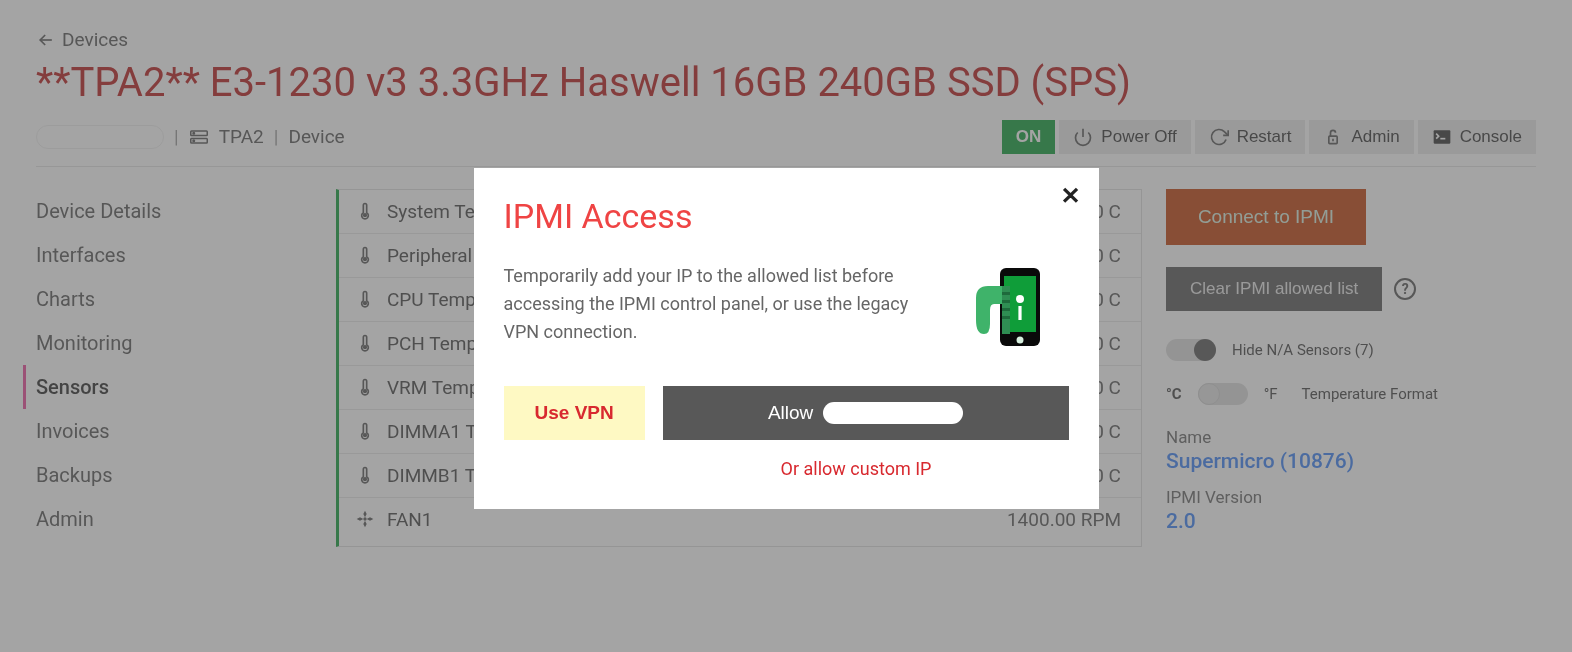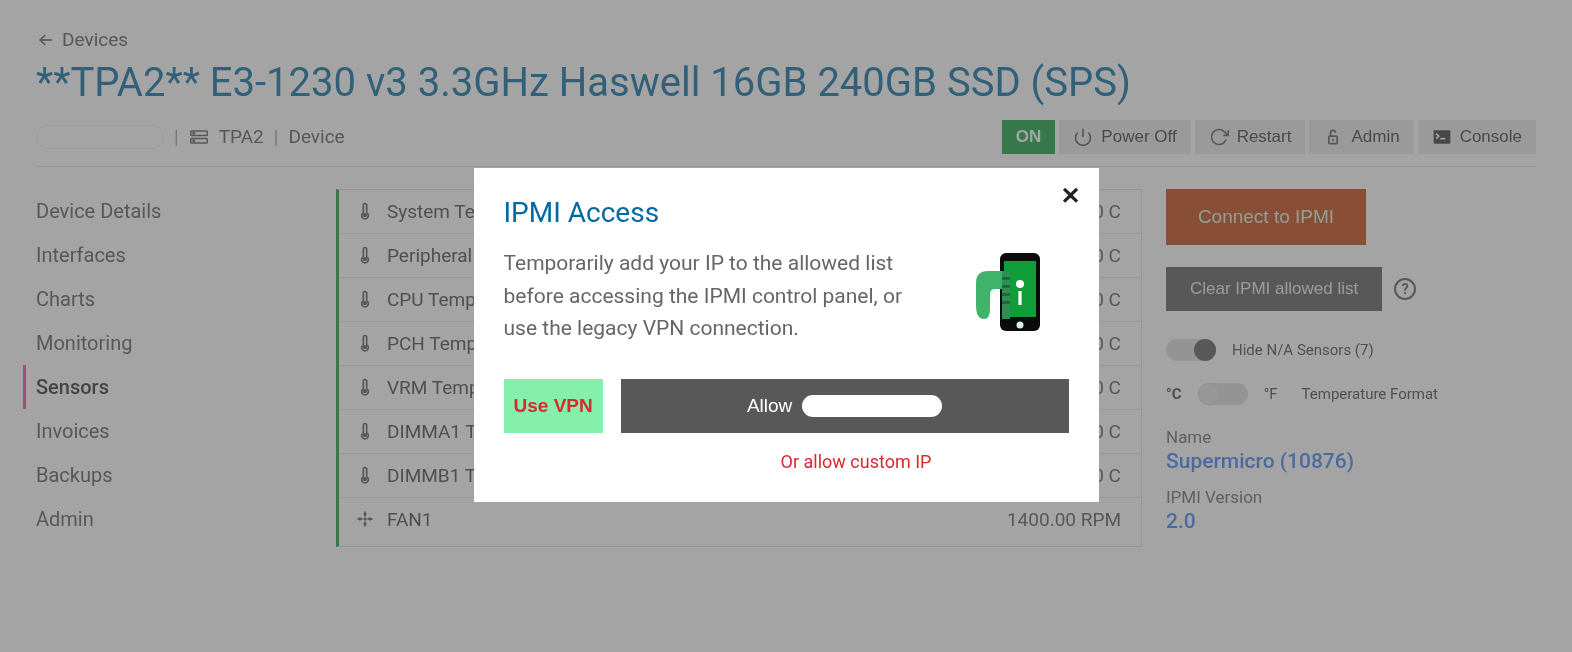--- a/index.html
+++ b/index.html
@@ -3,21 +3,21 @@
 <meta charset="utf-8">
 <style>
   * { box-sizing: border-box; margin: 0; padding: 0; }
   html, body { width: 1572px; height: 652px; font-family: -apple-system, BlinkMacSystemFont, "Segoe UI", Roboto, Helvetica, Arial, sans-serif; background: #fff; color: #444; overflow: hidden; }
   .page { width: 1572px; height: 652px; position: relative; }
   .content { padding: 28px 36px 0 36px; }
 
   .breadcrumb { display: inline-flex; align-items: center; gap: 6px; color: #555; font-size: 19px; cursor: pointer; }
   .breadcrumb svg { width: 16px; height: 16px; }
 
-  .title { font-size: 40px; font-weight: 400; color: #0369a1; margin-top: 6px; line-height: 1.15; }
+  .title { font-size: 40px; font-weight: 400; color: #b91c1c; margin-top: 6px; line-height: 1.15; }
 
   .meta-row { display: flex; align-items: center; justify-content: space-between; margin-top: 14px; padding-bottom: 12px; border-bottom: 1px solid #e2e2e2; }
   .meta-left { display: flex; align-items: center; gap: 10px; color: #555; font-size: 19px; }
   .meta-sep { color: #999; }
   .pill { width: 128px; height: 24px; border-radius: 14px; background: #fff; border:1px solid #eee; }
   .meta-right { display: flex; align-items: center; gap: 4px; }
   .btn { display: inline-flex; align-items: center; gap: 8px; padding: 7px 14px; font-size: 17px; border: none; cursor: pointer; color: #333; background: #e9e9e9; }
   .btn.on { background: #0f9d39; color: #fff; font-weight: 600; }
   .btn svg { width: 16px; height: 16px; }
 
@@ -45,28 +45,28 @@
   .toggle.left .knob { left: 0; background: #e2e2e2; border:1px solid #d0d0d0; }
   .bold { font-weight: 700; }
 
   .kv-label { font-size: 17px; color: #666; }
   .kv-value { font-size: 21px; color: #3b82f6; font-weight: 500; margin: 2px 0 14px 0; }
 
   
   .overlay { position: absolute; inset: 0; background: rgba(90,90,90,0.55); display: flex; align-items: flex-start; justify-content: center; }
   .modal { width: 625px; background: #fff; margin-top: 168px; position: relative; padding: 28px 30px 30px 30px; }
   .modal-close { position: absolute; right: 18px; top: 14px; font-size: 24px; font-weight: 700; color: #222; cursor: pointer; background:none; border:none; }
-  .modal-title { font-size: 28px; color: #0369a1; font-weight: 400; margin-bottom: 18px; }
+  .modal-title { font-size: 34px; color: #ef4444; font-weight: 400; margin-bottom: 26px; }
   .modal-body { display: flex; gap: 20px; align-items: flex-start; margin-bottom: 34px; }
-  .modal-text { font-size: 21px; color: #666; line-height: 1.55; max-width: 430px; }
+  .modal-text { font-size: 18px; color: #666; line-height: 1.55; max-width: 430px; }
 
   .ipmi-illus { width: 90px; height: 90px; flex-shrink:0; }
 
   .modal-actions { display: flex; gap: 18px; align-items: stretch; margin-bottom: 18px; }
-  .vpn-btn { background: #86efac; color: #d8292f; padding: 16px 10px; font-size: 19px; font-weight: 600; border: none; cursor: pointer; }
+  .vpn-btn { background: #fef9c3; color: #d8292f; padding: 16px 31px; font-size: 19px; font-weight: 600; border: none; cursor: pointer; }
   .allow-btn { flex: 1; background: #585858; color: #fff; font-size: 19px; border: none; display: flex; align-items: center; justify-content: center; gap: 10px; cursor: pointer; padding: 16px 18px; }
   .allow-pill { width: 140px; height: 22px; border-radius: 12px; background: #fff; }
 
   .custom-ip { text-align: center; color: #d8292f; font-size: 18px; cursor: pointer; padding-left: 140px; }
 
   .icon-box { width: 20px; height: 20px; display: inline-flex; align-items: center; justify-content: center; color: #555; }
   .icon-box svg { width: 100%; height: 100%; }
   .storage-ico svg { width: 18px; height: 14px; }
 </style>
 </head>

